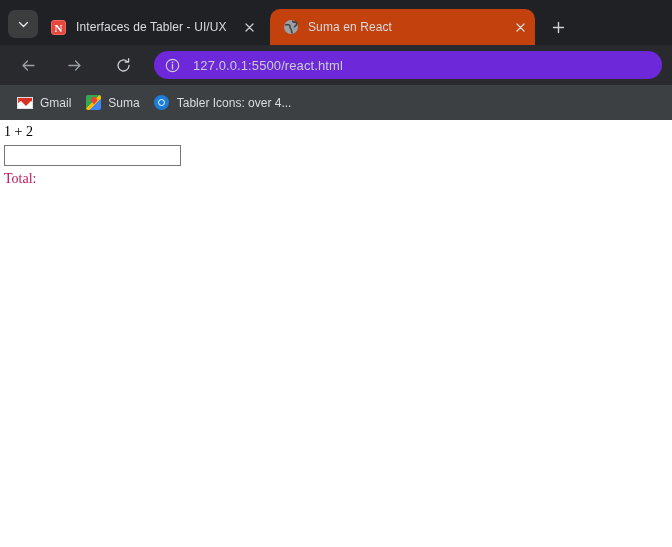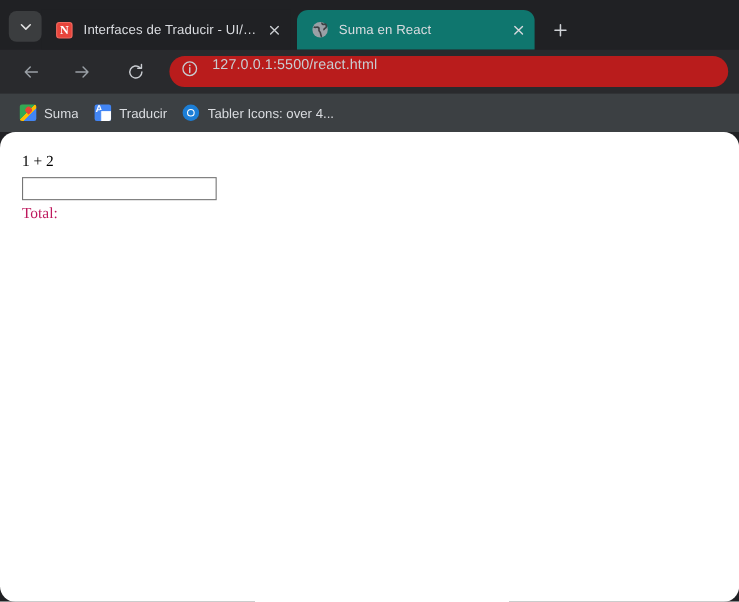--- a/index.html
+++ b/index.html
@@ -53,22 +53,22 @@
     box-sizing: border-box;
     flex: 0 0 auto;
     cursor: pointer;
     padding: 0 6px 0 12px;
   }
   .tab.inactive {
     width: 226px;
     background: #202124;
   }
   .tab.active {
-    width: 216px;
-    background: #0f766e;
+    width: 265px;
+    background: #c2410c;
     border-radius: 10px 10px 0 0;
     margin-left: 6px;
   }
   .tab-favicon {
     width: 17px;
     height: 17px;
     flex: 0 0 auto;
     display: flex;
     align-items: center;
     justify-content: center;
@@ -143,24 +143,24 @@
   }
   .nav-btn.back { margin-left: 13px; }
   .nav-btn.forward { margin-left: 16px; }
   .nav-btn.reload { margin-left: 19px; }
 
   .omnibox {
     margin-left: 16px;
     margin-right: 10px;
     height: 28px;
     flex: 1 1 auto;
-    background: #b91c1c;
+    background: #6d28d9;
     border-radius: 14px;
     display: flex;
-    align-items: flex-start;
+    align-items: center;
     padding: 0 6px;
     box-sizing: border-box;
     cursor: text;
   }
   .omnibox-icon {
     width: 22px;
     height: 22px;
     flex: 0 0 auto;
     display: flex;
     align-items: center;
@@ -272,24 +272,23 @@
     content: ""; position: absolute; left: 4px; top: 4px;
     width: 7px; height: 7px; border-radius: 50%;
     border: 1.5px solid #ffffff; box-sizing: border-box;
   }
 
   
   .viewport {
     flex: 1 1 auto;
     background: #ffffff;
     overflow: hidden;
-    padding: 20px;
+    padding: 4px;
     box-sizing: border-box;
     font-family: "Liberation Serif", serif;
-    border-radius: 14px;
   }
   .expr-line {
     font-size: 14px;
     color: #000000;
     line-height: 1.2;
     margin: 0 0 4px 0;
   }
   .sum-input {
     display: block;
     width: 177px;
@@ -321,21 +320,21 @@
     <div class="tab-list-btn">
       <svg width="11" height="11" viewBox="0 0 11 11">
         <path d="M1.5 3.5 L5.5 7.5 L9.5 3.5" fill="none" stroke="#e3e3e3" stroke-width="1.4" stroke-linecap="round" stroke-linejoin="round"></path>
       </svg>
     </div>
 
     <div class="tab inactive">
       <span class="tab-favicon">
         <span class="favicon-notion">N</span>
       </span>
-      <span class="tab-title">Interfaces de Traducir - UI/UX</span>
+      <span class="tab-title">Interfaces de Tabler - UI/UX</span>
       <span class="tab-close">
         <svg width="9" height="9" viewBox="0 0 9 9">
           <path d="M1 1 L8 8 M8 1 L1 8" stroke="#c8cbcf" stroke-width="1.3" stroke-linecap="round"></path>
         </svg>
       </span>
     </div>
 
     <div class="tab active">
       <span class="tab-favicon">
         <svg width="16" height="16" viewBox="0 0 16 16">
@@ -387,35 +386,35 @@
           <circle cx="7.5" cy="4.4" r="0.85" fill="#c9ccd1"></circle>
           <path d="M7.5 6.6 L7.5 11" stroke="#c9ccd1" stroke-width="1.3" stroke-linecap="round"></path>
         </svg>
       </span>
       <span class="omnibox-url">127.0.0.1:5500/react.html</span>
     </div>
   </div>
 
   <div class="bookmarks">
 
+    <div class="bookmark">
+      <span class="bm-icon">
+          <span class="ic-gmail"></span>
+        </span>
+      <span class="bm-label">Gmail</span>
+    </div>
 
 
     <div class="bookmark">
       <span class="bm-icon">
           <span class="ic-maps"></span>
         </span>
       <span class="bm-label">Suma</span>
     </div>
 
-    <div class="bookmark">
-      <span class="bm-icon">
-          <span class="ic-translate"></span>
-        </span>
-      <span class="bm-label">Traducir</span>
-    </div>
 
     <div class="bookmark">
       <span class="bm-icon">
           <span class="ic-tabler"></span>
         </span>
       <span class="bm-label">Tabler Icons: over 4...</span>
     </div>
   </div>
 
   <div class="viewport">

